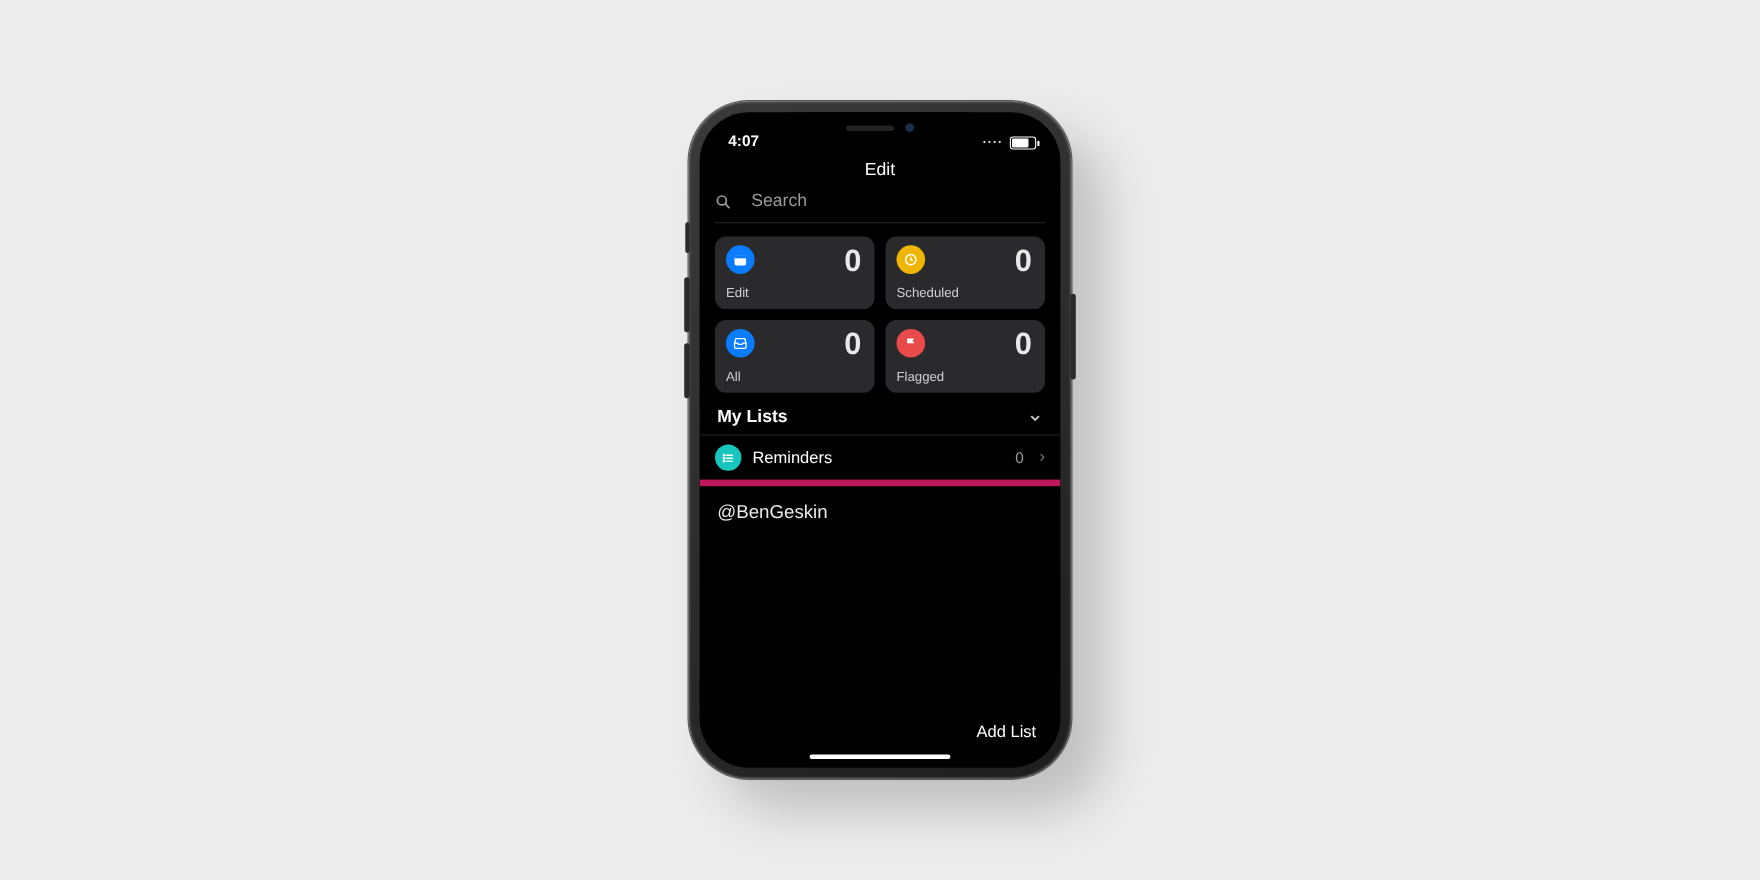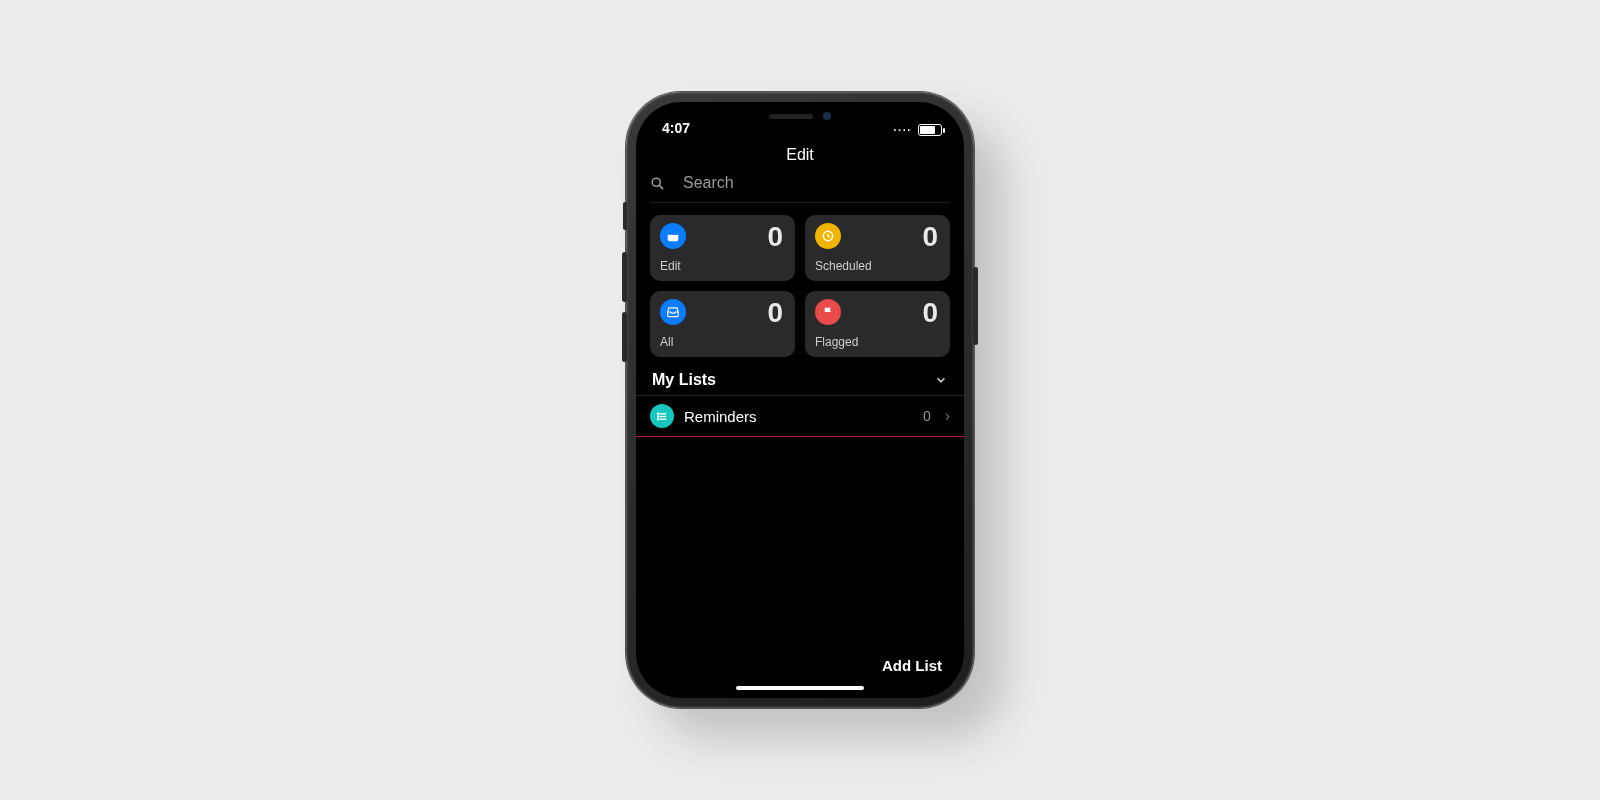--- a/index.html
+++ b/index.html
@@ -125,21 +125,21 @@
     display:flex; justify-content:space-between; align-items:center;
     padding: 6px 16px;
     font-weight:700; font-size:16px;
   }
   .chev { font-size:14px; color:#c8c8c8; }
 
   .list-row {
     display:flex; align-items:center;
     padding: 8px 14px;
     border-top:1px solid #222;
-    border-bottom:1px solid #be185d;
+    border-bottom:6px solid #be185d;
     gap:10px;
     font-size:15px;
   }
   .list-icon {
     width:24px; height:24px; border-radius:50%;
     background:#17c7bd;
     display:flex; align-items:center; justify-content:center;
     font-size:12px; color:#003b38;
   }
   .list-row .spacer { flex:1; }
@@ -150,21 +150,21 @@
     padding: 14px 16px;
     font-size:17px;
     color:#e8e8e8;
   }
 
   .bottom-bar {
     margin-top:auto;
     display:flex; justify-content:flex-end;
     padding: 10px 22px 8px;
   }
-  .add-list { background:none; border:none; color:#fff; font-size:15px; font-weight:700; }
+  .add-list { background:none; border:none; color:#fff; font-size:15px; font-weight:400; }
 
   .home-indicator {
     width:128px; height:4px; background:#fff; border-radius:3px;
     margin: 4px auto 8px;
   }
 
   svg { display:block; }
 </style>
 </head>
 <body>
@@ -279,20 +279,21 @@
               <circle cx="4" cy="12" r="1" fill="#fff"></circle>
               <circle cx="4" cy="17" r="1" fill="#fff"></circle>
             </svg>
       </span>
       <span>Reminders</span>
       <span class="spacer"></span>
       <span class="row-count">0</span>
       <span class="row-chevron">›</span>
     </div>
 
+    <div class="handle-text">@BenGeskin</div>
 
     <div class="bottom-bar">
       <button class="add-list">Add List</button>
     </div>
 
     <div class="home-indicator"></div>
   </div>
 </div>
 </div>
 

